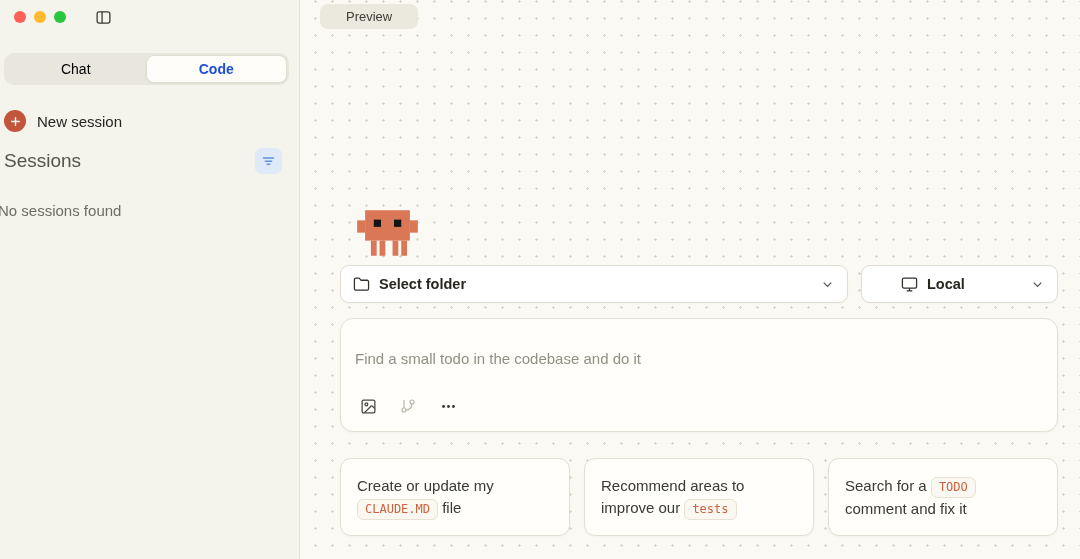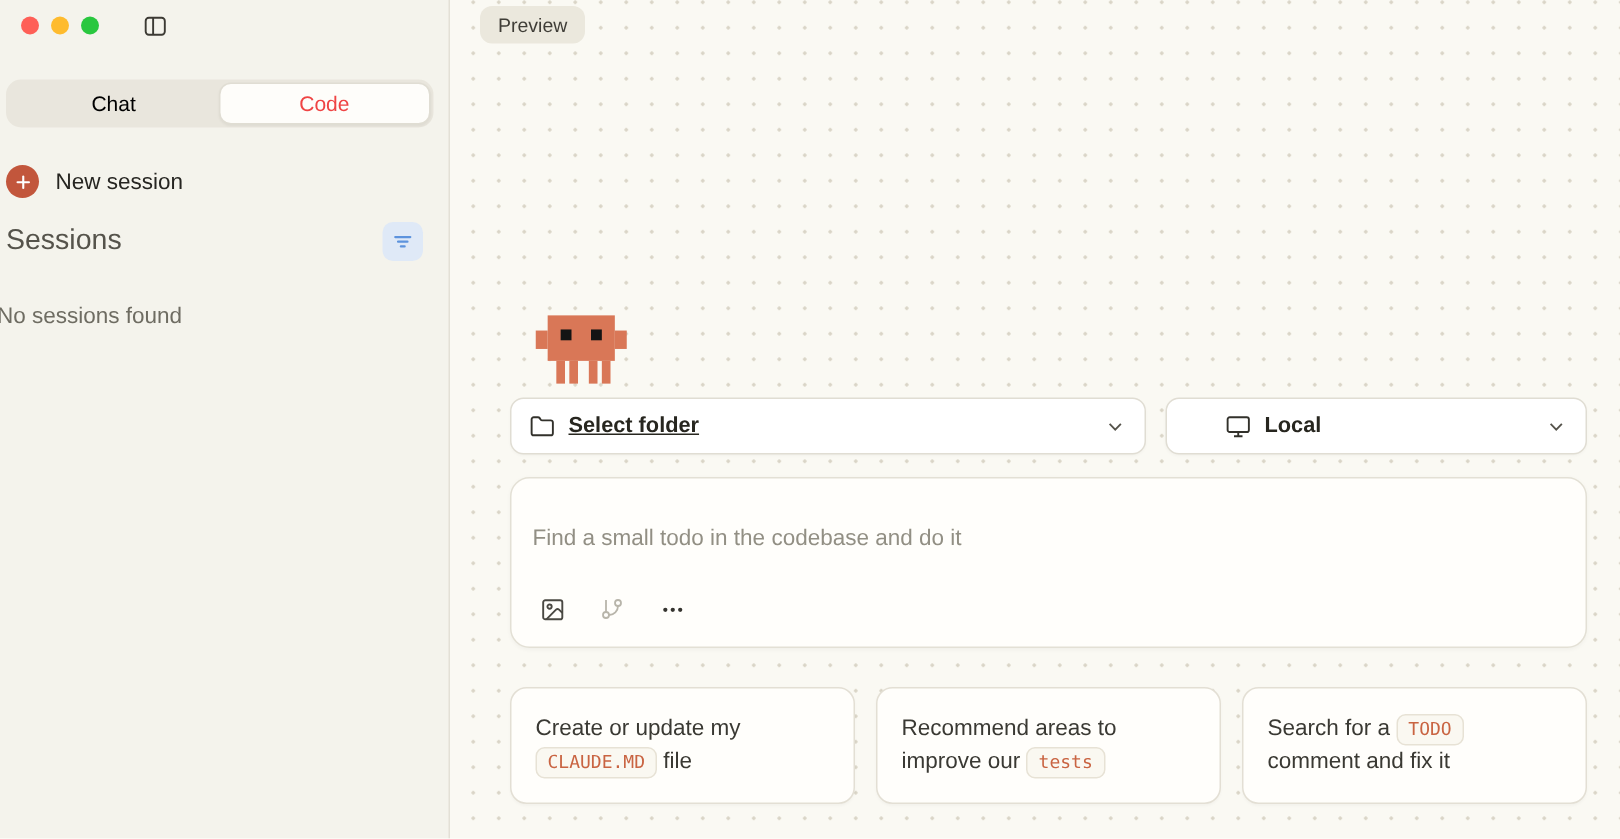--- a/index.html
+++ b/index.html
@@ -24,21 +24,21 @@
   .segmented {
     position: absolute; left: 4px; top: 53px; width: 285px; height: 32px;
     background: #e9e6dd; border-radius: 10px; display: flex; padding: 2px;
   }
   .seg {
     flex: 1; border: none; background: transparent; border-radius: 8px;
     font-family: "Liberation Sans", sans-serif; font-size: 14px; color: #000000;
     cursor: pointer;
   }
   .seg.active {
-    background: #fefdfa; color: #ef4444; font-weight: 400;
+    background: #fefdfa; color: #1d4ed8; font-weight: 700;
     border: 1px solid #e0ddd3; box-shadow: 0 1px 2px rgba(0,0,0,0.05);
   }
   .new-session {
     position: absolute; left: 4px; top: 108px; height: 26px;
     display: flex; align-items: center; gap: 11px;
     background: transparent; border: none; cursor: pointer;
     font-family: "Liberation Sans", sans-serif; font-size: 15px; color: #262521;
   }
   .plus-circle {
     width: 22px; height: 22px; border-radius: 50%; background: #c2563c;
@@ -57,35 +57,35 @@
   .empty-state { position: absolute; left: -2px; top: 202px; font-size: 15px; color: #6e6c62; }
 
   
   .main {
     position: absolute; left: 301px; top: 0; width: 779px; height: 559px;
     background-color: #faf9f3;
     background-image: radial-gradient(#d9d4c6 1px, rgba(0,0,0,0) 1.2px);
     background-size: 17px 17px; background-position: 6px 10px;
   }
   .preview-tab {
-    position: absolute; left: 19px; top: 4px; height: 25px; padding: 0 12px;
+    position: absolute; left: 19px; top: 4px; height: 25px; padding: 0 26px;
     background: #ebe8dd; border-radius: 8px; font-size: 13px; color: #3f3d37;
     display: inline-flex; align-items: center; cursor: pointer;
   }
   .mascot { position: absolute; left: 54px; top: 205px; width: 65px; height: 56px; }
 
   .selects-row { position: absolute; left: 39px; top: 265px; width: 718px; display: flex; gap: 13px; }
   .select {
     height: 38px; background: #ffffff; border: 1px solid #e0ddd3; border-radius: 9px;
     display: flex; align-items: center; gap: 9px; padding: 0 12px; cursor: pointer;
     font-family: "Liberation Sans", sans-serif; font-size: 14.5px; font-weight: 600; color: #27261f;
     box-shadow: 0 1px 2px rgba(0,0,0,0.03);
   }
   .select .chev { margin-left: auto; color: #55534b; display: flex; }
-  .select.folder { width: 424px; text-decoration: underline; }
+  .select.folder { width: 508px; }
   .select.env { flex: 1; padding-left: 39px; }
   .sel-icon { display: flex; color: #32312b; }
 
   .composer {
     position: absolute; left: 39px; top: 318px; width: 718px; height: 114px;
     background: #fffefb; border: 1px solid #e3e0d5; border-radius: 13px;
     box-shadow: 0 1px 3px rgba(0,0,0,0.04);
   }
   .prompt-input {
     position: absolute; left: 0; top: 0; width: 100%; height: 58px;

